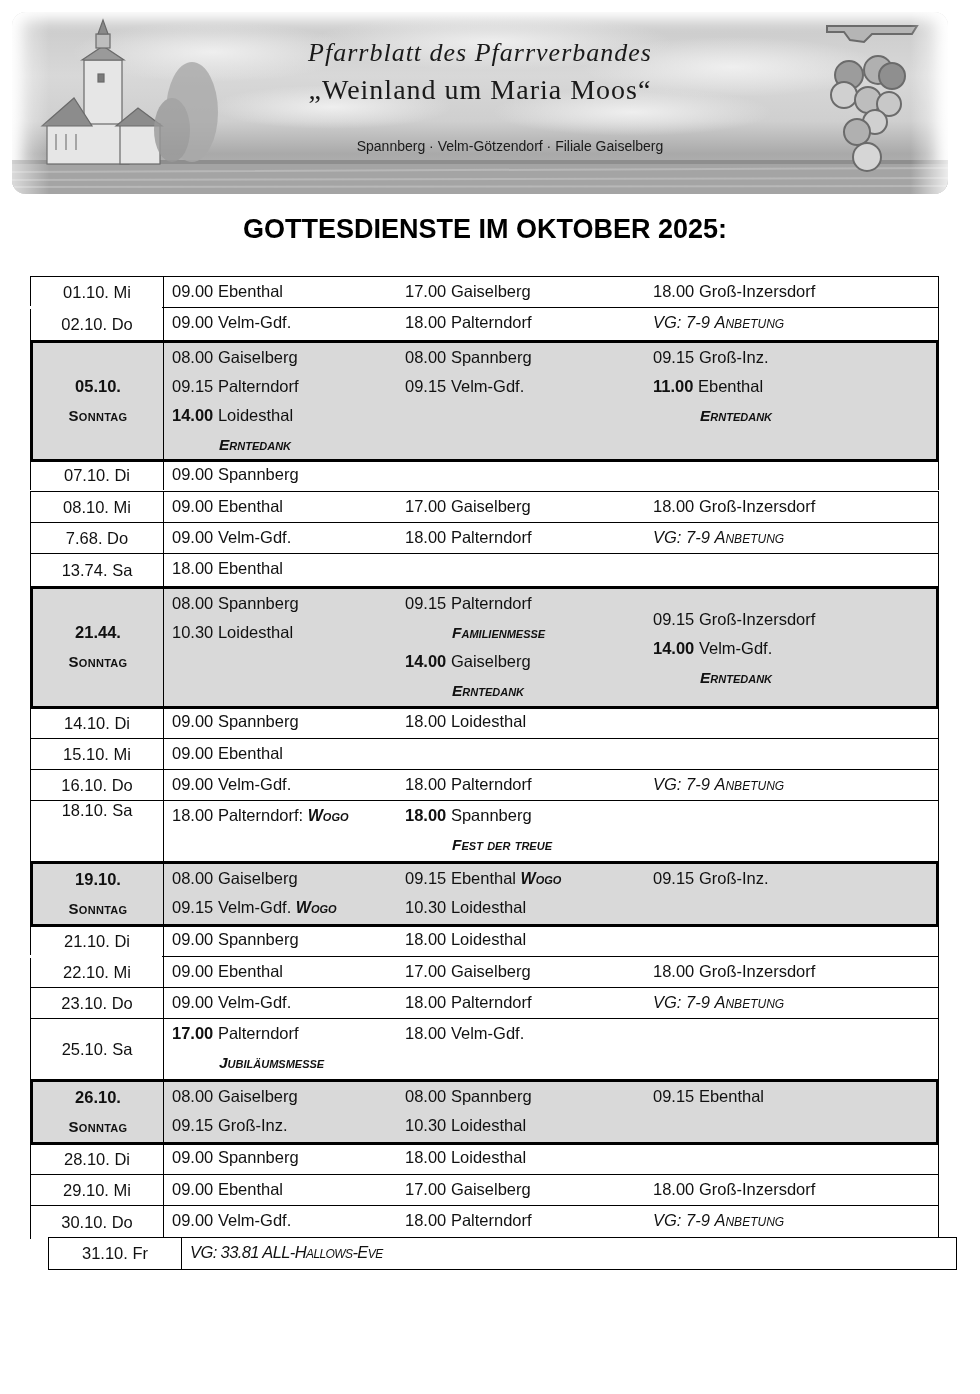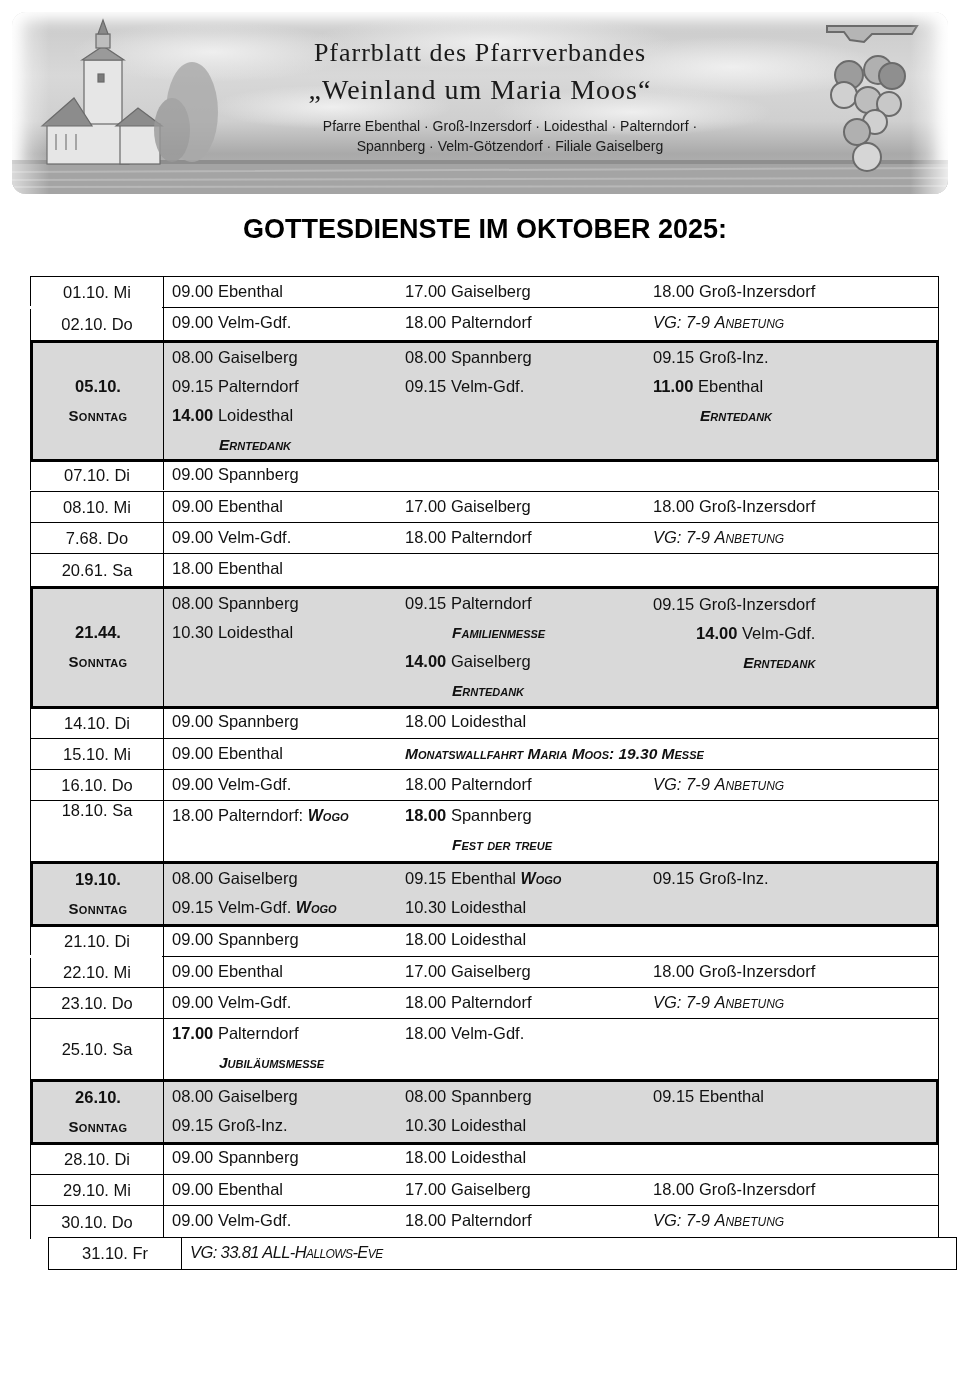--- a/index.html
+++ b/index.html
@@ -7,21 +7,21 @@
          font-family: "Liberation Sans", "DejaVu Sans", sans-serif; color: #111; }
 
   
   .banner { position: absolute; left: 12px; top: 12px; width: 936px; height: 182px;
             border-radius: 14px; overflow: hidden;
             background: linear-gradient(180deg, #c9c9c9 0%, #d8d8d8 35%, #cfcfcf 60%, #a9a9a9 78%, #bdbdbd 100%);
             box-shadow: 0 0 14px 8px #ffffff inset; }
   .banner .sky { position: absolute; inset: 0; }
   .banner-title { position: absolute; left: 0; width: 100%; text-align: center;
                   font-family: "Liberation Serif", "DejaVu Serif", serif; color: #1a1a1a; }
-  .banner-title.l1 { top: 26px; left: 118px; width: 700px; font-size: 26px; letter-spacing: 1px; }
+  .banner-title.l1 { top: 26px; left: 118px; width: 700px; font-size: 26px; letter-spacing: 1px; font-style: italic; }
   .banner-title.l2 { top: 62px; left: 118px; width: 700px; font-size: 28px; letter-spacing: 1px; }
   .banner-sub { position: absolute; left: 118px; width: 760px; text-align: center;
                 font-family: "Liberation Sans", sans-serif; font-size: 14px; color: #1a1a1a; }
   .banner-sub.s1 { top: 106px; left: 158px; width: 680px; }
   .banner-sub.s2 { top: 126px; left: 158px; width: 680px; }
 
   
   .page-title { position: absolute; left: 0; top: 214px; width: 970px; text-align: center;
                 font-family: "Liberation Sans", sans-serif; font-weight: bold; font-size: 27px; color: #000; }
 
@@ -100,21 +100,20 @@
       <circle cx="856" cy="88" r="13" fill="#bdbdbd"></circle>
       <circle cx="877" cy="92" r="12" fill="#c8c8c8"></circle>
       <circle cx="863" cy="110" r="12" fill="#d0d0d0"></circle>
       <circle cx="845" cy="120" r="13" fill="#b0b0b0"></circle>
       <circle cx="855" cy="145" r="14" fill="#d6d6d6"></circle>
     </g>
     <rect x="0" y="0" width="936" height="182" fill="url(#fade)"></rect>
   </svg>
   <div class="banner-title l1">Pfarrblatt des Pfarrverbandes</div>
   <div class="banner-title l2">„Weinland um Maria Moos“</div>
-  <div class="banner-sub s1">Pfarre Ebenthal · Groß-Inzersdorf · Loidesthal · Palterndorf ·</div>
   <div class="banner-sub s2">Spannberg · Velm-Götzendorf · Filiale Gaiselberg</div>
 </div>
 
 <div class="page-title">GOTTESDIENSTE IM OKTOBER 2025:</div>
 
 <div class="tbl" id="tbl">
     <div class="row" style="top: 0px; height: 32.5px;">
       <div class="date">
         <span>01.10. Mi</span>
       </div>
@@ -196,21 +195,21 @@
       </div>
       <div class="cell c3" style="top: 0px;">
         <div class="line"><span>18.00</span><span> Palterndorf</span></div>
       </div>
       <div class="cell c4" style="top: 0px;">
         <div class="line" style="font-style: italic;"><span>VG: 7-9 </span><span style="font-variant: small-caps;">Anbetung</span></div>
       </div>
     </div>
     <div class="row" style="top: 277px; height: 34.5px;">
       <div class="date">
-        <span>20.61. Sa</span>
+        <span>13.74. Sa</span>
       </div>
       <div class="cell c2" style="top: 0px;">
         <div class="line"><span>18.00</span><span> Ebenthal</span></div>
       </div>
       <div class="cell c3" style="top: 0px;"></div>
       <div class="cell c4" style="top: 0px;"></div>
     </div>
     <div class="row sunday" style="top: 310px; height: 123px;">
       <div class="date" style="justify-content: flex-start; padding-top: 29px;">
         <div class="d-bold">21.44.</div>
@@ -219,21 +218,21 @@
       <div class="cell c2" style="top: 0px;">
         <div class="line"><span>08.00</span><span> Spannberg</span></div>
         <div class="line"><span>10.30</span><span> Loidesthal</span></div>
       </div>
       <div class="cell c3" style="top: 0px;">
         <div class="line"><span>09.15</span><span> Palterndorf</span></div>
         <div class="line note indent">Familienmesse</div>
         <div class="line"><span class="b">14.00</span><span> Gaiselberg</span></div>
         <div class="line note indent">Erntedank</div>
       </div>
-      <div class="cell c4" style="top: 1px; text-align: right;">
+      <div class="cell c4" style="top: 16px;">
         <div class="line"><span>09.15</span><span> Groß-Inzersdorf</span></div>
         <div class="line"><span class="b">14.00</span><span> Velm-Gdf.</span></div>
         <div class="line note indent">Erntedank</div>
       </div>
     </div>
     <div class="row" style="top: 430px; height: 33.5px;">
       <div class="date">
         <span>14.10. Di</span>
       </div>
       <div class="cell c2" style="top: 0px;">
@@ -244,23 +243,20 @@
       </div>
       <div class="cell c4" style="top: 0px;"></div>
     </div>
     <div class="row" style="top: 462px; height: 32.5px; text-decoration: underline;">
       <div class="date">
         <span>15.10. Mi</span>
       </div>
       <div class="cell c2" style="top: 0px;">
         <div class="line"><span>09.00</span><span> Ebenthal</span></div>
       </div>
-      <div class="cell c3" style="top: 0px;">
-        <div class="line" style="font-style: italic; font-weight: bold; font-variant: small-caps; font-size: 15.5px;">Monatswallfahrt Maria Moos: 19.30 Messe</div>
-      </div>
       <div class="cell c4" style="top: 0px;"></div>
     </div>
     <div class="row" style="top: 493px; height: 32.5px;">
       <div class="date">
         <span>16.10. Do</span>
       </div>
       <div class="cell c2" style="top: 0px;">
         <div class="line"><span>09.00</span><span> Velm-Gdf.</span></div>
       </div>
       <div class="cell c3" style="top: 0px;">

